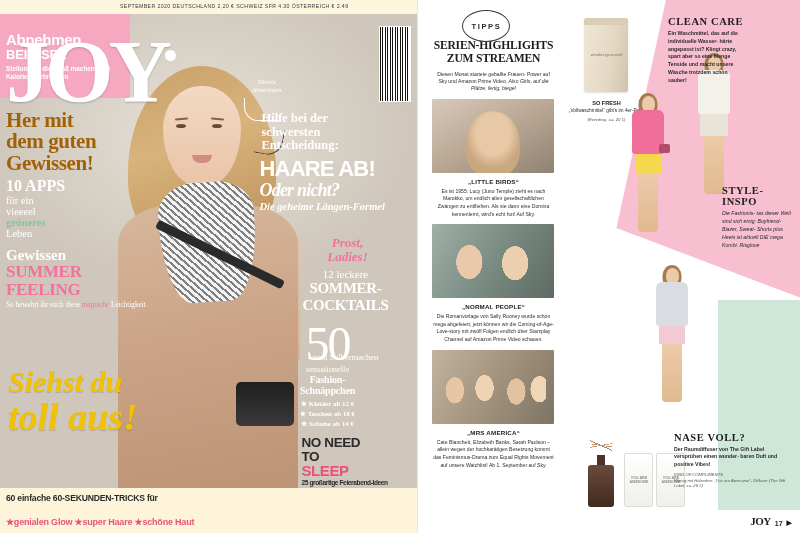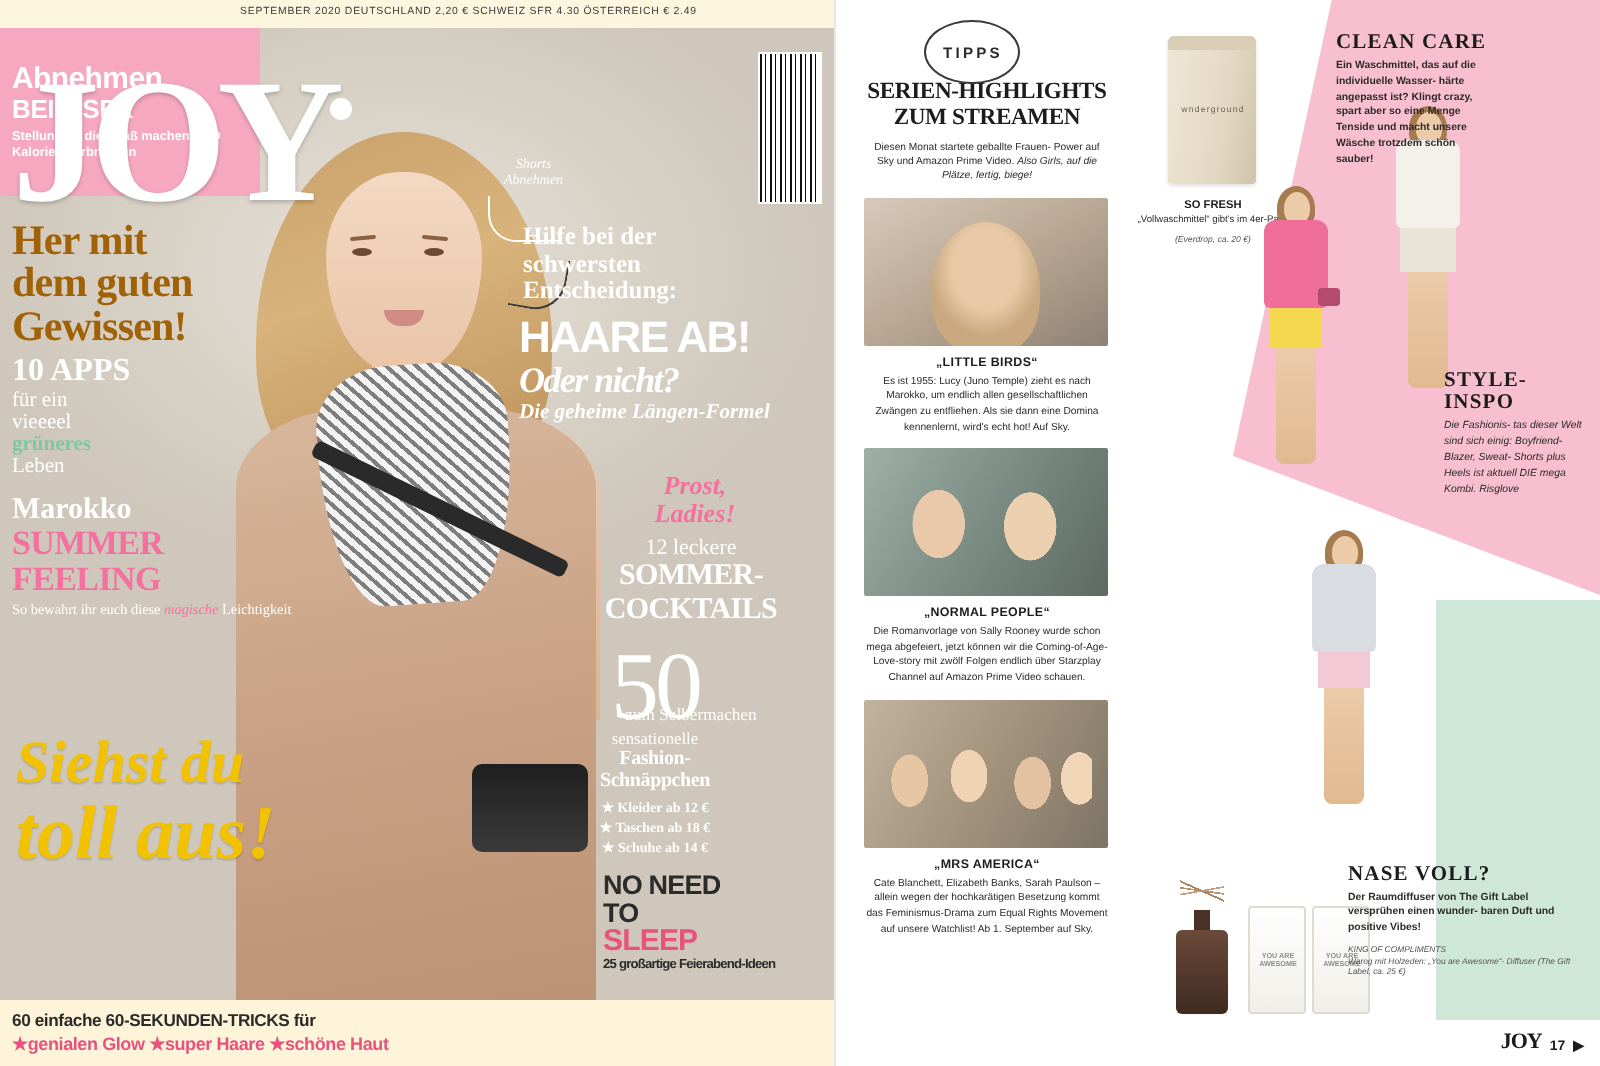--- a/index.html
+++ b/index.html
@@ -252,21 +252,21 @@
     background: #fdf4d9;
     box-sizing: border-box;
   }
   .bb-line1 {
     font-size: 8.6px;
     font-weight: bold;
     color: #2b2b2b;
     letter-spacing: -0.2px;
   }
   .bb-line2 {
-    margin-top: 2px;
+    margin-top: 14px;
     font-size: 9px;
     font-weight: bold;
     color: #e8527f;
     letter-spacing: -0.2px;
   }
 
   
   .hilfe {
     position: absolute;
     right: 6px; top: 112px;
@@ -836,21 +836,21 @@
 
     <div class="c-left-col apps">
       <div class="big">10 APPS</div>
       <div class="sm">für ein</div>
       <div class="sm">vieeeel</div>
       <div class="sm grn">grüneres</div>
       <div class="sm">Leben</div>
     </div>
 
     <div class="c-left-col endless">
-      <div class="e1">Marokko</div>
+      <div class="e1">Gewissen</div>
       <div class="e2">SUMMER</div>
       <div class="e2">FEELING</div>
       <div class="e3">
         <span>So bewahrt ihr euch diese</span>
         <span class="magic">magische</span>
         <span>Leichtigkeit</span>
       </div>
     </div>
 
     <div class="siehst">

